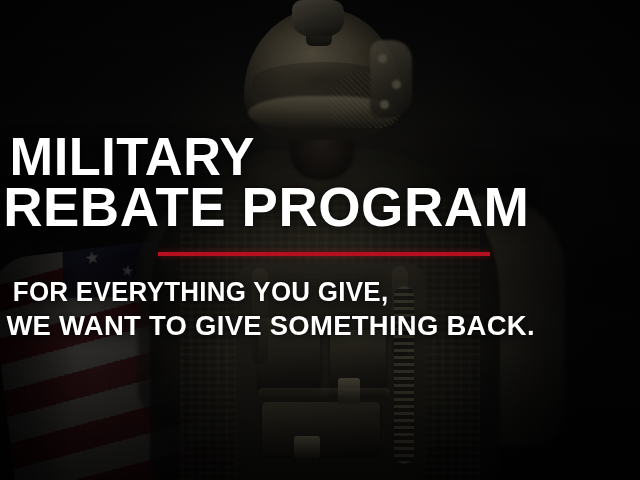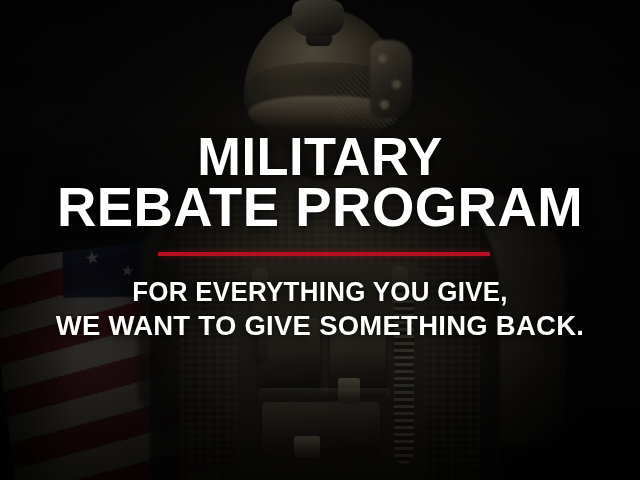--- a/index.html
+++ b/index.html
@@ -236,21 +236,21 @@
       rgba(0,0,0,0.30) 72%, rgba(0,0,0,0) 100%);
   }
 
   
   .overlay {
     position: absolute;
     inset: 0;
     display: flex;
     flex-direction: column;
     align-items: center;
-    text-align: center;
+    text-align: left;
   }
   .headline {
     color: #ffffff;
     font-weight: 700;
     letter-spacing: 0.5px;
     line-height: 0.98;
     text-shadow: 0 2px 14px rgba(0,0,0,0.85), 0 0 3px rgba(0,0,0,0.6);
     white-space: nowrap;
   }
   .headline-1 {

